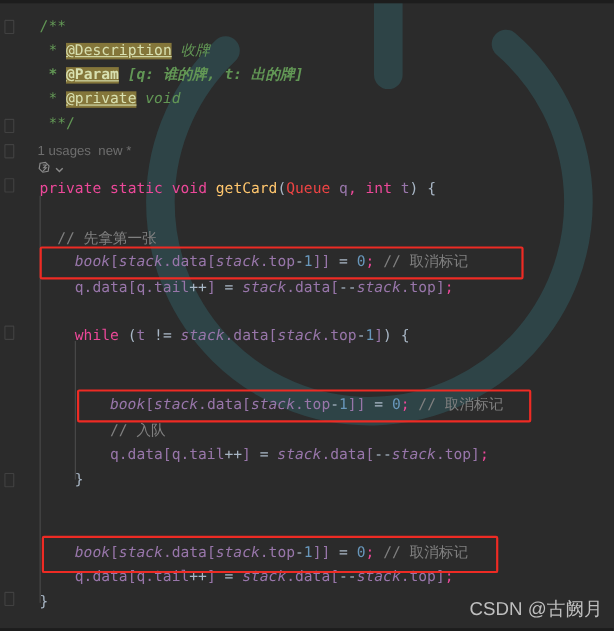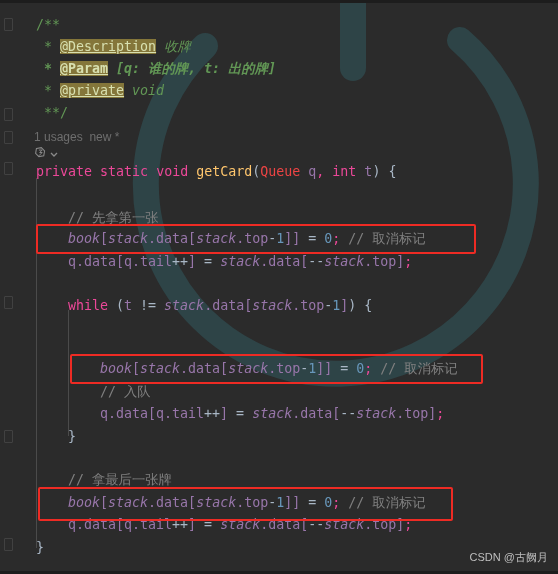--- a/index.html
+++ b/index.html
@@ -98,21 +98,21 @@
     align-items: center;
     gap: 2px;
   }
 
   
   .csdn {
     position: absolute;
     right: 10px;
     bottom: 9px;
     color: #bfbfbf;
-    font-size: 11px;
+    font-size: 17px;
     font-family: "Liberation Sans", sans-serif;
     z-index: 6;
     white-space: nowrap;
   }
   .strip-top, .strip-bot {
     position: absolute;
     left: 0;
     width: 558px;
     background: #1d1d1d;
     z-index: 5;
@@ -170,37 +170,36 @@
       </span>
       <span>
         <svg width="10" height="10" viewBox="0 0 10 10">
           <path d="M2 4 L5 7 L8 4" fill="none" stroke="#8a8a8a" stroke-width="1.3"></path>
         </svg>
       </span>
     </div>
 
     <div class="ln" style="top:165px; left:36px;"><span class="kw">private</span><span class="plain"> </span><span class="kw">static</span><span class="plain"> </span><span class="kw">void</span><span class="plain"> </span><span class="meth">getCard</span><span class="plain">(</span><span class="type">Queue</span><span class="plain"> </span><span class="fld2">q</span><span class="kw">, </span><span class="kw">int</span><span class="plain"> </span><span class="fld2">t</span><span class="plain">)</span><span class="plain"> {</span></div>
 
-    <div class="ln" style="top:211px; left:68px;"><span class="cmt">// 先拿第一张</span></div>
+    <div class="ln" style="top:211px; left:52px;"><span class="cmt">// 先拿第一张</span></div>
 
     <div class="ln" style="top:232px; left:68px;"><span class="fld">book</span><span class="fld2">[</span><span class="fld">stack</span><span class="fld2">.data[</span><span class="fld">stack</span><span class="fld2">.top</span><span class="plain">-</span><span class="num">1</span><span class="fld2">]]</span><span class="plain"> = </span><span class="num">0</span><span class="kw">;</span><span class="plain"> </span><span class="cmt">// 取消标记</span></div>
 
     <div class="ln" style="top:255px; left:68px;"><span class="fld2">q.data[q.tail</span><span class="plain">++</span><span class="fld2">]</span><span class="plain"> = </span><span class="fld">stack</span><span class="fld2">.data[</span><span class="plain">--</span><span class="fld">stack</span><span class="fld2">.top]</span><span class="kw">;</span></div>
 
     <div class="ln" style="top:299px; left:68px;"><span class="kw">while</span><span class="plain"> (</span><span class="fld2">t</span><span class="plain"> != </span><span class="fld">stack</span><span class="fld2">.data[</span><span class="fld">stack</span><span class="fld2">.top</span><span class="plain">-</span><span class="num">1</span><span class="fld2">]</span><span class="plain">) {</span></div>
 
     <div class="ln" style="top:362px; left:100px;"><span class="fld">book</span><span class="fld2">[</span><span class="fld">stack</span><span class="fld2">.data[</span><span class="fld">stack</span><span class="fld2">.top</span><span class="plain">-</span><span class="num">1</span><span class="fld2">]]</span><span class="plain"> = </span><span class="num">0</span><span class="kw">;</span><span class="plain"> </span><span class="cmt">// 取消标记</span></div>
 
     <div class="ln" style="top:385px; left:100px;"><span class="cmt">// 入队</span></div>
 
     <div class="ln" style="top:407px; left:100px;"><span class="fld2">q.data[q.tail</span><span class="plain">++</span><span class="fld2">]</span><span class="plain"> = </span><span class="fld">stack</span><span class="fld2">.data[</span><span class="plain">--</span><span class="fld">stack</span><span class="fld2">.top]</span><span class="kw">;</span></div>
 
     <div class="ln" style="top:430px; left:68px;"><span class="plain">}</span></div>
 
-    <div class="ln" style="top:473px; left:68px;"><span class="cmt">// 拿最后一张牌</span></div>
 
     <div class="ln" style="top:496px; left:68px;"><span class="fld">book</span><span class="fld2">[</span><span class="fld">stack</span><span class="fld2">.data[</span><span class="fld">stack</span><span class="fld2">.top</span><span class="plain">-</span><span class="num">1</span><span class="fld2">]]</span><span class="plain"> = </span><span class="num">0</span><span class="kw">;</span><span class="plain"> </span><span class="cmt">// 取消标记</span></div>
 
     <div class="ln" style="top:518px; left:68px;"><span class="fld2">q.data[q.tail</span><span class="plain">++</span><span class="fld2">]</span><span class="plain"> = </span><span class="fld">stack</span><span class="fld2">.data[</span><span class="plain">--</span><span class="fld">stack</span><span class="fld2">.top]</span><span class="kw">;</span></div>
 
     <div class="ln" style="top:541px; left:36px;"><span class="plain">}</span></div>
   </div>
 
   <div class="redbox" style="left:36px;  top:224px; width:436px; height:26px;"></div>
   <div class="redbox" style="left:70px;  top:354px; width:409px; height:26px;"></div>

